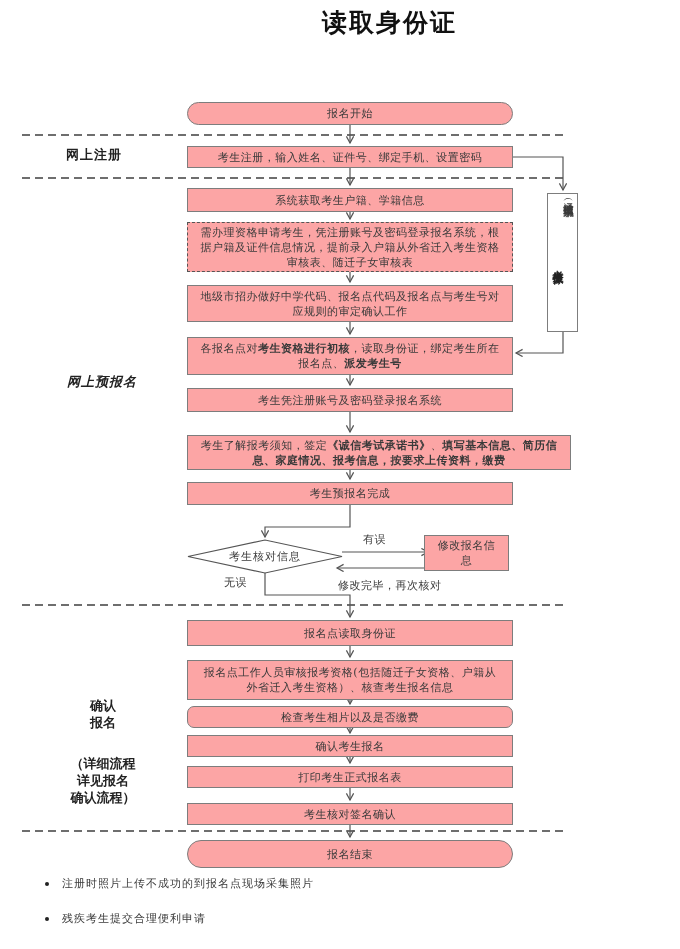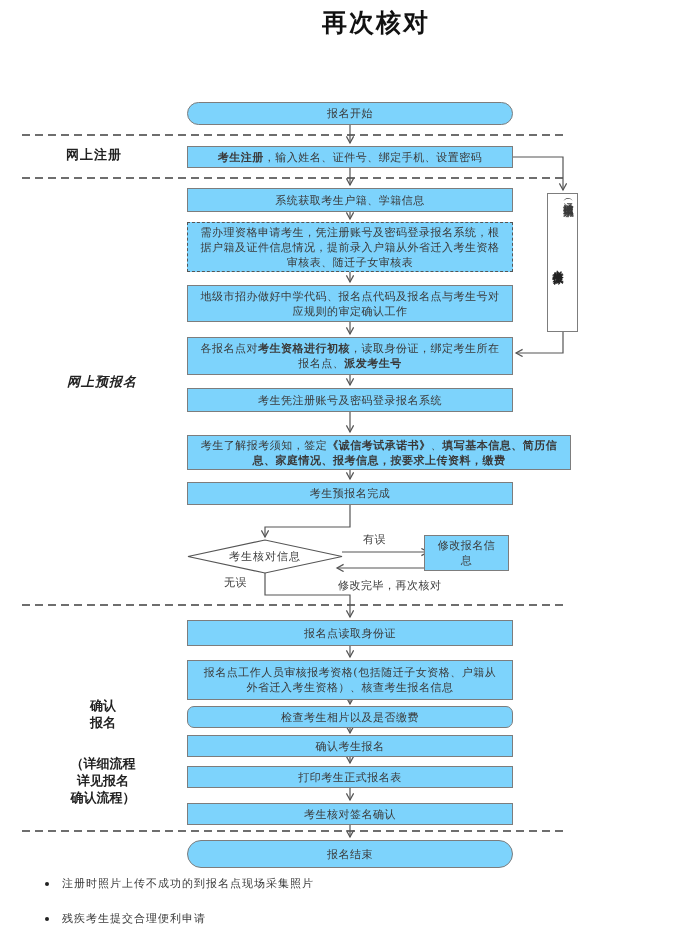--- a/index.html
+++ b/index.html
@@ -2,21 +2,21 @@
 <html><head>
 <meta charset="utf-8">
 <style>
   html,body{margin:0;padding:0;background:#fff;}
   #canvas{
     position:relative;width:680px;height:949px;background:#ffffff;
     font-family:"DejaVu Serif","Liberation Serif",serif;color:#333;
     overflow:hidden;
   }
   .box{
-    position:absolute;border:1px solid #7d7d7d;background:#7dd3fc;
+    position:absolute;border:1px solid #7d7d7d;background:#fca5a5;
     display:flex;align-items:center;justify-content:center;text-align:center;
     font-size:11px;line-height:15px;letter-spacing:.5px;color:#3a3a3a;
     padding:2px 11px;box-sizing:border-box;z-index:2;
   }
   .pill{border-radius:13px;}
   .dashedbox{border:1.5px dashed #555;}
   .lbl{position:absolute;font-weight:bold;font-size:13px;color:#222;letter-spacing:1px;z-index:2;}
   .small-label{position:absolute;font-size:11px;color:#3a3a3a;letter-spacing:.5px;z-index:3;background:transparent;}
   #title{position:absolute;left:322px;top:6px;font-size:25px;font-weight:bold;letter-spacing:2px;color:#111;z-index:2;}
   #svg-overlay{position:absolute;left:0;top:0;z-index:1;pointer-events:none;}
@@ -43,21 +43,21 @@
   }
   #confirm-label-block .gap{height:24px;}
   .note-row{position:absolute;left:45px;font-size:11px;letter-spacing:1px;color:#3a3a3a;z-index:2;display:flex;align-items:center;}
   .bullet-dot{width:4px;height:4px;border-radius:50%;background:#222;display:inline-block;margin-right:13px;flex:0 0 auto;}
 </style>
 </head>
 <body>
 
 <div id="canvas">
 
-  <div id="title">再次核对</div>
+  <div id="title">读取身份证</div>
 
   <svg id="svg-overlay" width="680" height="949" viewBox="0 0 680 949">
     <defs>
       <marker id="arr" markerWidth="9" markerHeight="9" refX="5.5" refY="3" orient="auto">
         <path d="M0,0 L5.5,3 L0,6" fill="none" stroke="#555" stroke-width="1"></path>
       </marker>
     </defs>
 
     <line x1="22" y1="135" x2="566" y2="135" stroke="#3f3f3f" stroke-width="1.6" stroke-dasharray="8 5"></line>
     <line x1="22" y1="178" x2="568" y2="178" stroke="#3f3f3f" stroke-width="1.6" stroke-dasharray="8 5"></line>
@@ -98,21 +98,21 @@
     <div>确认</div>
     <div>报名</div>
     <div class="gap"></div>
     <div>（详细流程</div>
     <div>详见报名</div>
     <div>确认流程）</div>
   </div>
 
   <div class="box pill" style="left:187px;top:102px;width:326px;height:23px;">报名开始</div>
   <div class="box" style="left:187px;top:146px;width:326px;height:22px;">
-      <span><span style="font-weight: bold;">考生注册</span><span>，输入姓名、证件号、绑定手机、设置密码</span></span>
+      <span><span style="font-weight: normal;">考生注册</span><span>，输入姓名、证件号、绑定手机、设置密码</span></span>
     </div>
   <div class="box dashedbox" style="left:187px;top:222px;width:326px;height:50px;">需办理资格申请考生，凭注册账号及密码登录报名系统，根据户籍及证件信息情况，提前录入户籍从外省迁入考生资格审核表、随迁子女审核表</div>
   <div class="box" style="left:187px;top:188px;width:326px;height:24px;">系统获取考生户籍、学籍信息</div>
   <div class="box" style="left:187px;top:285px;width:326px;height:37px;">地级市招办做好中学代码、报名点代码及报名点与考生号对应规则的审定确认工作</div>
   <div class="box" style="left:187px;top:337px;width:326px;height:38px;">
       <span><span>各报名点对</span><span style="font-weight: bold;">考生资格进行初核</span><span>，读取身份证，绑定考生所在报名点、</span><span style="font-weight: bold;">派发考生号</span></span>
     </div>
   <div class="box" style="left:187px;top:388px;width:326px;height:24px;">考生凭注册账号及密码登录报名系统</div>
   <div class="box" style="left:187px;top:435px;width:384px;height:35px;">
       <span><span>考生了解报考须知，签定</span><span style="font-weight: bold;">《诚信考试承诺书》</span><span>、</span><span style="font-weight: bold;">填写基本信息、简历信息、家庭情况、报考信息，按要求上传资料，缴费</span></span>

